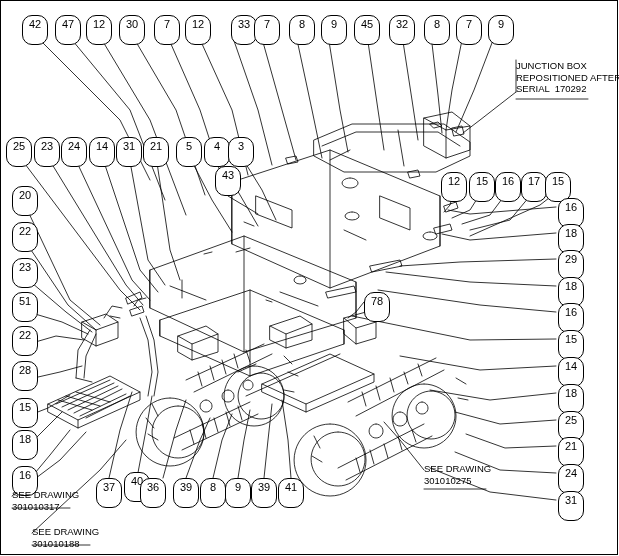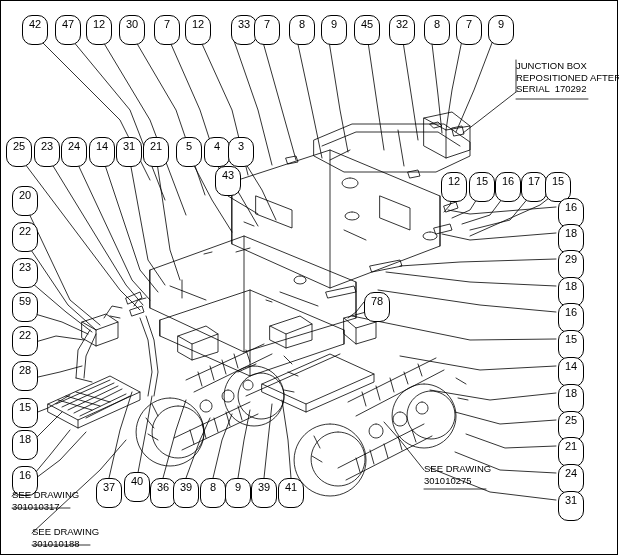--- a/index.html
+++ b/index.html
@@ -288,21 +288,21 @@
   <div class="balloon" style="left:116px;top:137px">31</div>
   <div class="balloon" style="left:143px;top:137px">21</div>
   <div class="balloon" style="left:176px;top:137px">5</div>
   <div class="balloon" style="left:204px;top:137px">4</div>
   <div class="balloon" style="left:228px;top:137px">3</div>
   <div class="balloon" style="left:215px;top:166px">43</div>
 
   <div class="balloon" style="left:12px;top:186px">20</div>
   <div class="balloon" style="left:12px;top:222px">22</div>
   <div class="balloon" style="left:12px;top:258px">23</div>
-  <div class="balloon" style="left:12px;top:292px">59</div>
+  <div class="balloon" style="left:12px;top:292px">51</div>
   <div class="balloon" style="left:12px;top:326px">22</div>
   <div class="balloon" style="left:12px;top:361px">28</div>
   <div class="balloon" style="left:12px;top:398px">15</div>
   <div class="balloon" style="left:12px;top:430px">18</div>
   <div class="balloon" style="left:12px;top:466px">16</div>
 
   <div class="balloon" style="left:441px;top:172px">12</div>
   <div class="balloon" style="left:469px;top:172px">15</div>
   <div class="balloon" style="left:495px;top:172px">16</div>
   <div class="balloon" style="left:521px;top:172px">17</div>
@@ -318,21 +318,21 @@
   <div class="balloon" style="left:558px;top:384px">18</div>
   <div class="balloon" style="left:558px;top:411px">25</div>
   <div class="balloon" style="left:558px;top:437px">21</div>
   <div class="balloon" style="left:558px;top:464px">24</div>
   <div class="balloon" style="left:558px;top:491px">31</div>
 
   <div class="balloon" style="left:364px;top:292px">78</div>
 
   <div class="balloon" style="left:96px;top:478px">37</div>
   <div class="balloon" style="left:124px;top:472px">40</div>
-  <div class="balloon" style="left:150px;top:478px">36</div>
+  <div class="balloon" style="left:140px;top:478px">36</div>
   <div class="balloon" style="left:173px;top:478px">39</div>
   <div class="balloon" style="left:200px;top:478px">8</div>
   <div class="balloon" style="left:225px;top:478px">9</div>
   <div class="balloon" style="left:251px;top:478px">39</div>
   <div class="balloon" style="left:278px;top:478px">41</div>
 
   <div class="note" style="left:516px;top:60px">JUNCTION BOX
 REPOSITIONED AFTER
 SERIAL  170292</div>
   <div class="note" style="left:424px;top:463px">SEE DRAWING

